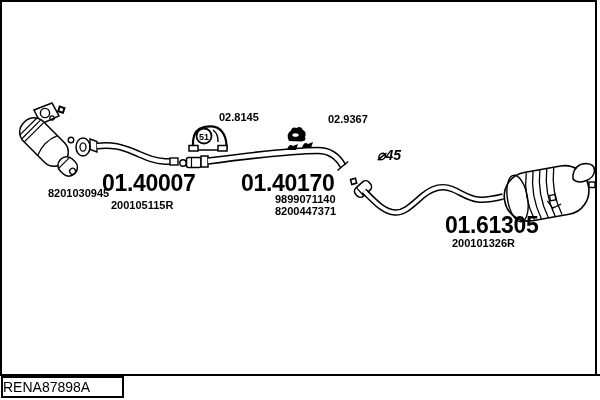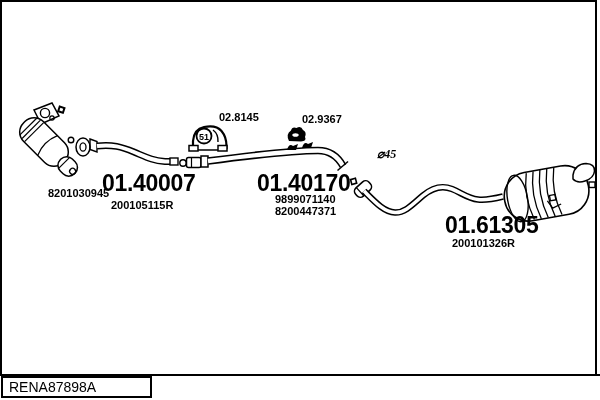--- a/index.html
+++ b/index.html
@@ -4,25 +4,25 @@
 <style>
   html,body{margin:0;padding:0;background:#fff;}
   #stage{position:relative;width:600px;height:400px;background:#ffffff;overflow:hidden;
          font-family:"Liberation Sans",sans-serif;color:#000;}
   .frame{position:absolute;left:0;top:0;width:597px;height:376px;border:2px solid #000;box-sizing:border-box;}
   .bottom-line{position:absolute;left:0;top:374px;width:600px;height:2px;background:#000;}
   .lbl{position:absolute;white-space:nowrap;line-height:1;margin-left:32px;}
   .code{font-size:23px;font-weight:bold;letter-spacing:-0.3px;}
   .ref{font-size:11px;font-weight:bold;}
   .acc{font-size:11px;font-weight:bold;}
-  .dia{font-size:12px;font-weight:bold;font-style:italic;font-family:Liberation Serif, serif;}
+  .dia{font-size:14px;font-weight:bold;font-style:italic;font-family:Liberation Sans, sans-serif;}
   .labels{position:absolute;left:0;top:0;width:600px;height:400px;z-index:3;pointer-events:none;}
   svg.art{position:absolute;left:0;top:0;z-index:2;}
-  .footer-box{position:absolute;left:1px;top:376px;width:151px;height:22px;border:2px solid #000;
-              box-sizing:border-box;background:#fff;display:flex;align-items:center;padding-left:6px;
+  .footer-box{position:absolute;left:1px;top:376px;width:123px;height:22px;border:2px solid #000;
+              box-sizing:border-box;background:#fff;display:flex;align-items:center;
               font-size:14px;font-weight:normal;z-index:4;}
 </style>
 </head>
 <body>
 
 <div id="stage">
 
   <div class="frame"></div>
   <div class="bottom-line"></div>
 
@@ -112,27 +112,27 @@
     <g>
       <path d="M289,141 Q285.5,134 291,130.5 Q292,126.5 296.5,128 Q301,125.5 303,130 Q307,132 305,137 Q307,141 301,141.5 Z" fill="#000"></path>
       <ellipse cx="295.5" cy="135" rx="3.2" ry="1.8" fill="#fff"></ellipse>
     </g>
   </svg>
 
   <div class="labels">
     <div class="lbl ref" style="left:16px;top:188px">8201030945</div>
     <div class="lbl code" style="left:70px;top:172px">01.40007</div>
     <div class="lbl ref" style="left:79px;top:200px">200105115R</div>
-    <div class="lbl code" style="left:225px;top:172px">01.40170</div>
+    <div class="lbl code" style="left:209px;top:172px">01.40170</div>
     <div class="lbl ref" style="left:243px;top:194px">9899071140</div>
     <div class="lbl ref" style="left:243px;top:206px">8200447371</div>
     <div class="lbl code" style="left:413px;top:214px">01.61305</div>
     <div class="lbl ref" style="left:420px;top:238px">200101326R</div>
     <div class="lbl acc" style="left:187px;top:112px">02.8145</div>
-    <div class="lbl acc" style="left:270px;top:114px">02.9367</div>
+    <div class="lbl acc" style="left:296px;top:114px">02.9367</div>
     <div class="lbl dia" style="left:345px;top:148px">⌀45</div>
   </div>
 
   <div class="footer-box">
     <span>RENA87898A</span>
   </div>
 
 </div>
 
 </body></html>

